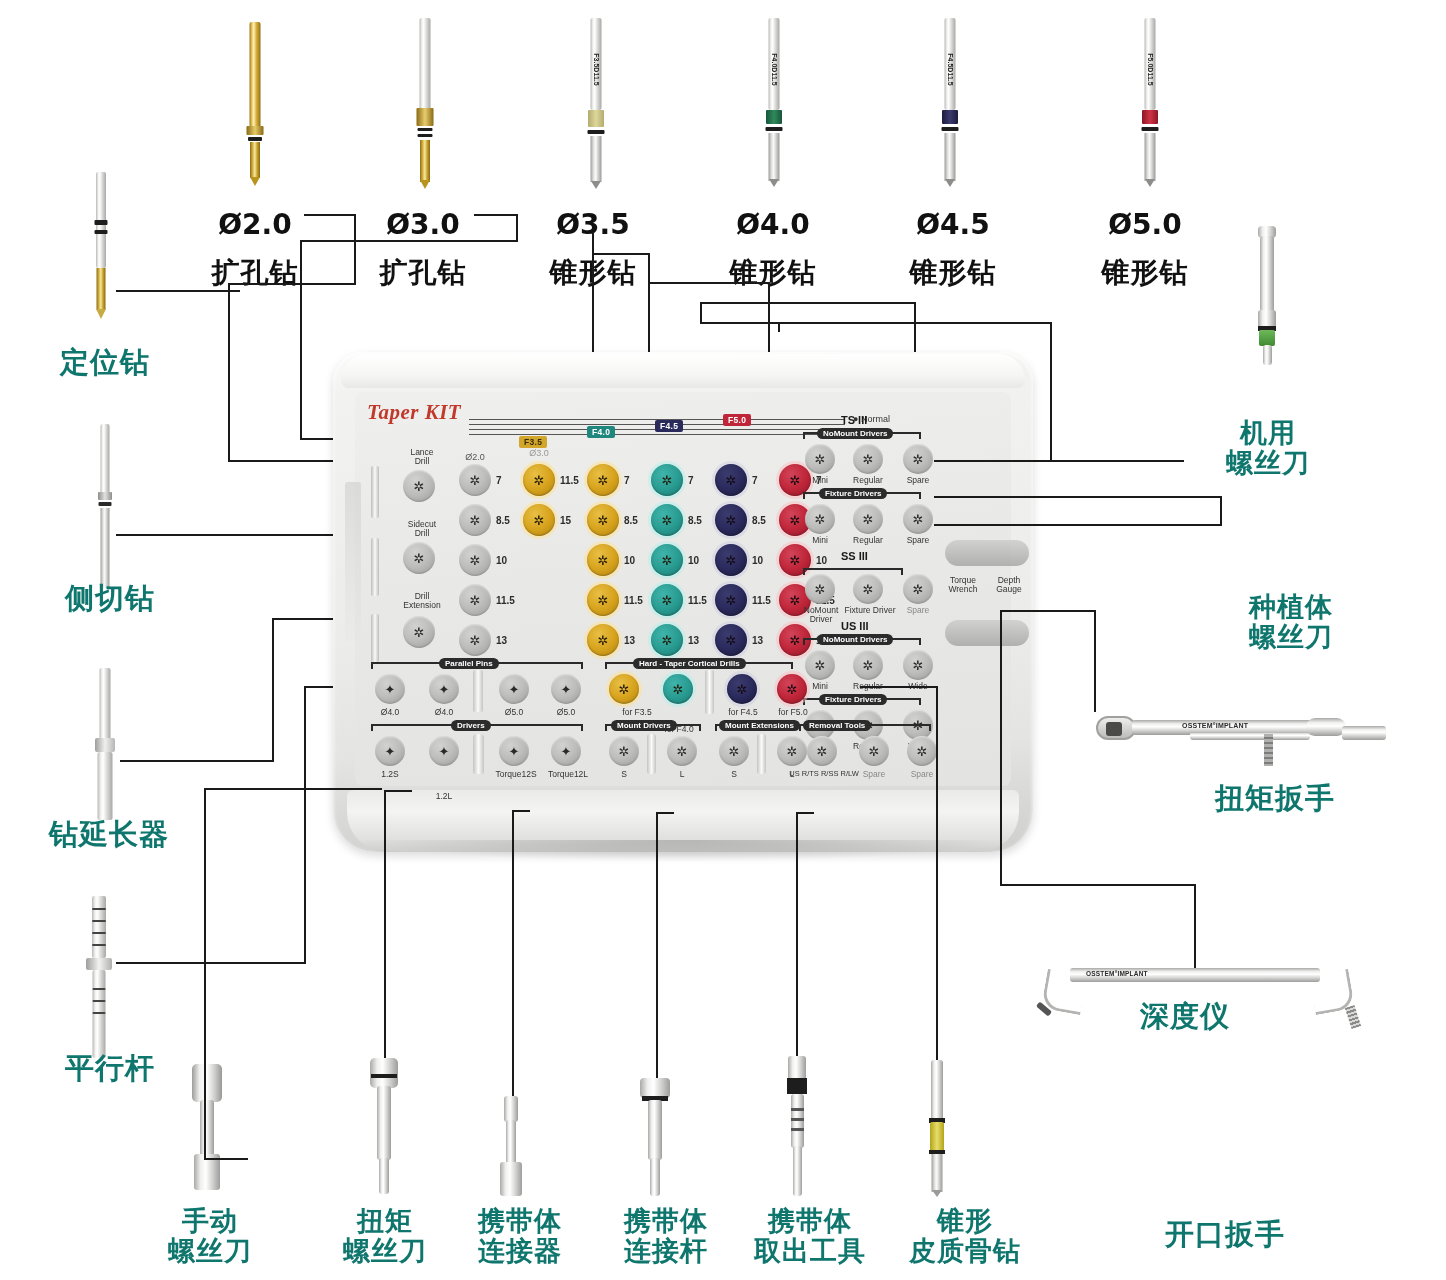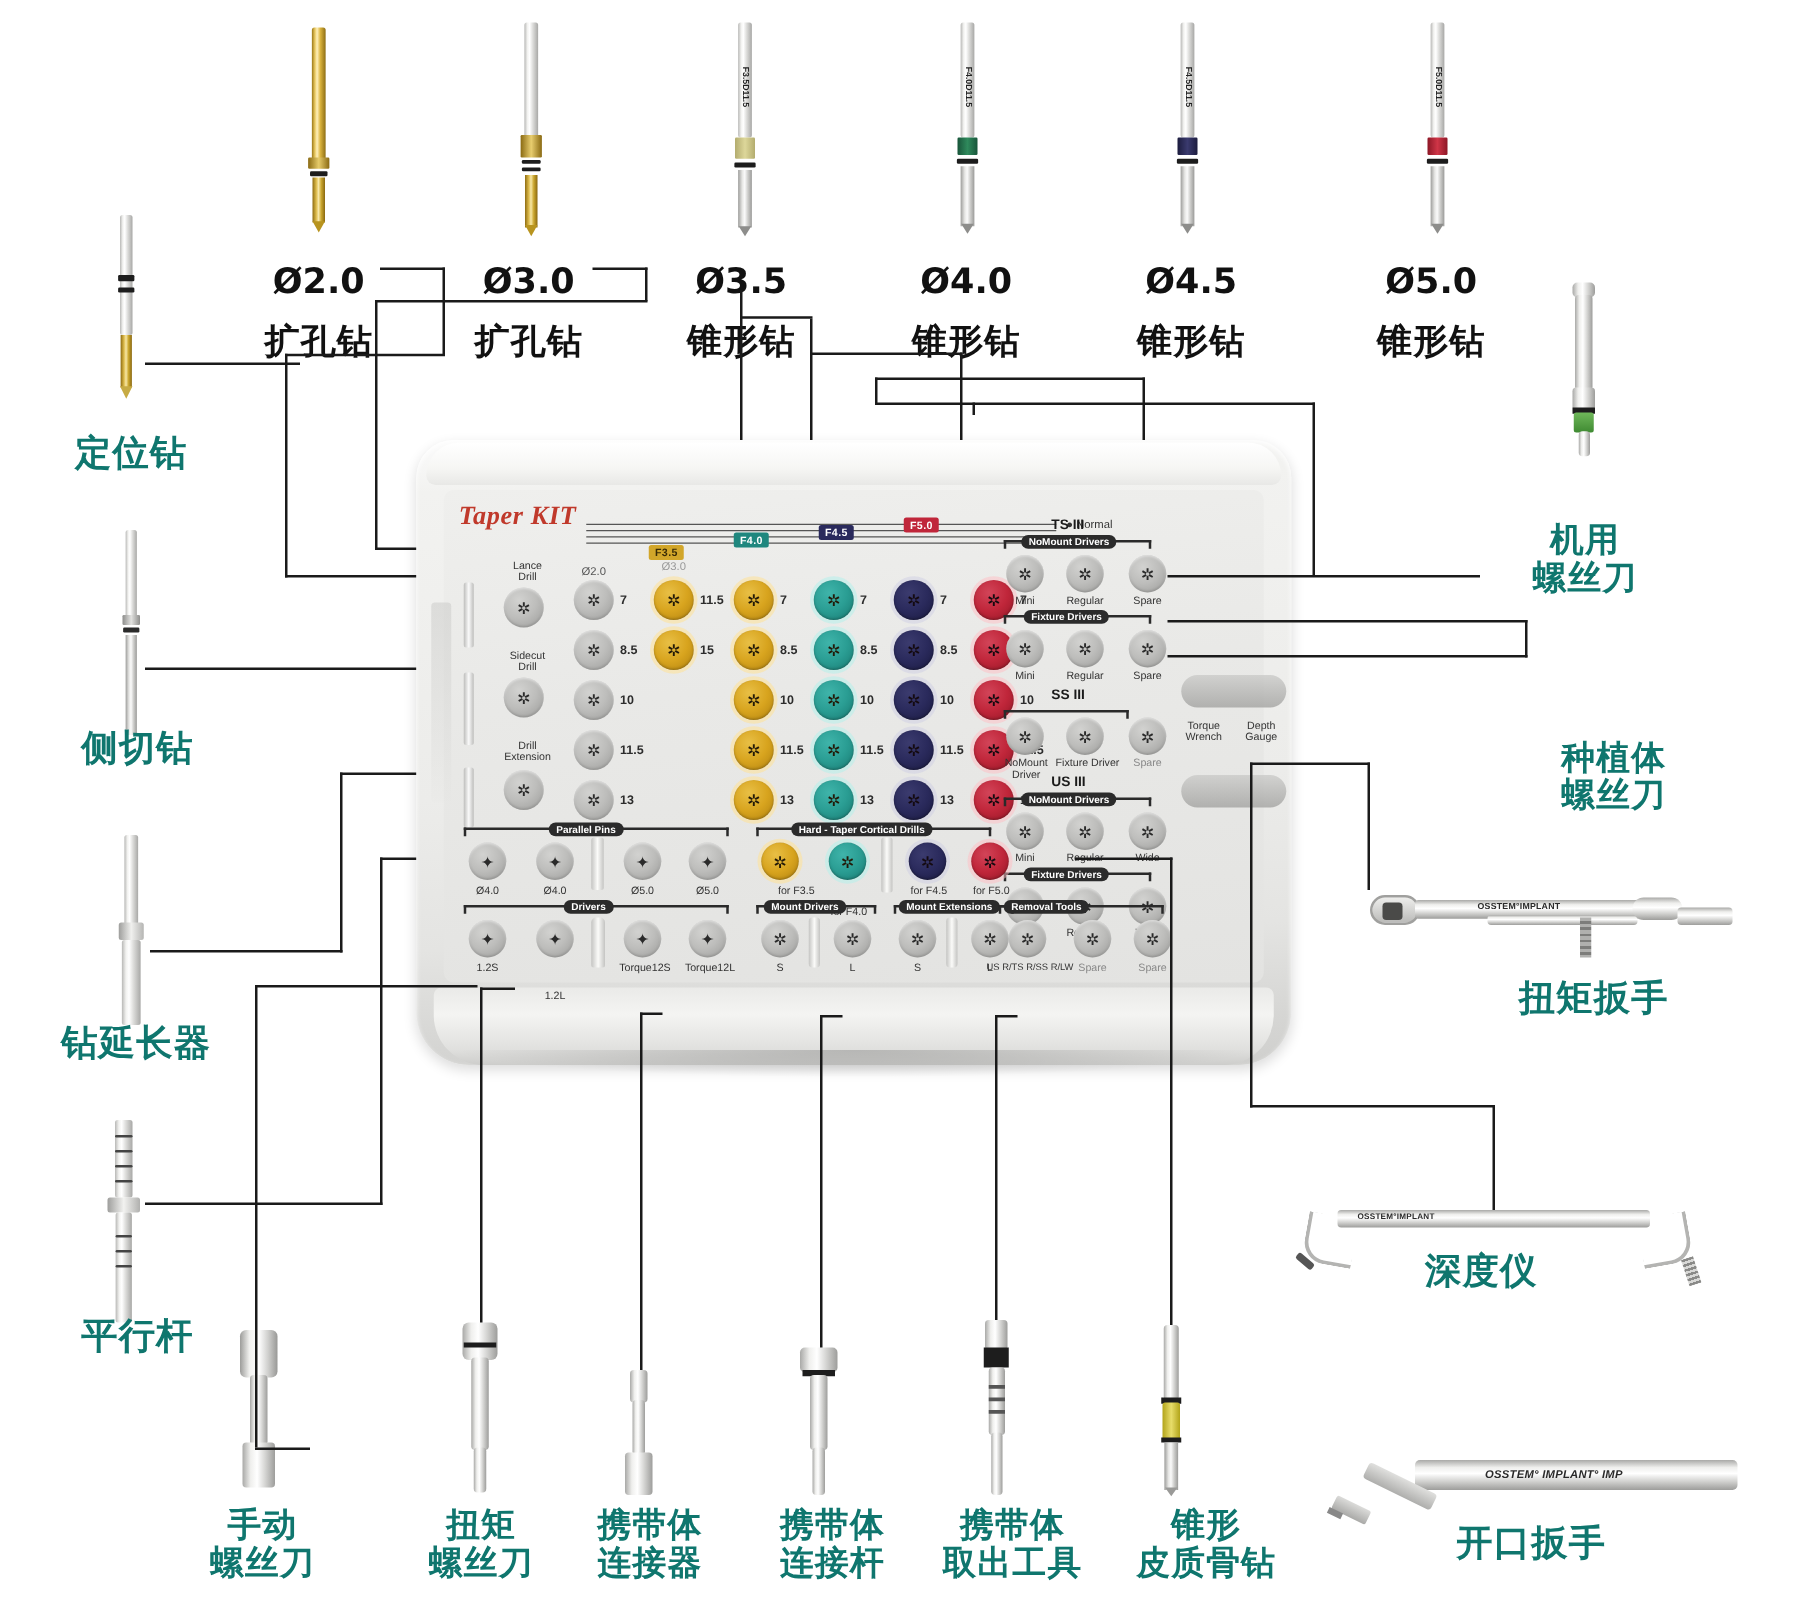--- a/index.html
+++ b/index.html
@@ -703,27 +703,20 @@
   <div class="instr" style="left:1030px;top:958px;width:360px;height:80px;">
     <div class="metal-rod" style="left:40px;top:10px;width:250px;height:14px;"></div>
     <div class="brand-txt" style="left:56px;top:12px;font-size:6.5px;">OSSTEM°IMPLANT</div>
     <div class="abs" style="left:14px;top:14px;width:40px;height:40px;border-left:3px solid #b4b4b2;border-bottom:3px solid #b4b4b2;border-radius:0 0 0 18px;transform:rotate(10deg);"></div>
     <div class="abs" style="left:282px;top:14px;width:40px;height:40px;border-right:3px solid #b4b4b2;border-bottom:3px solid #b4b4b2;border-radius:0 0 18px 0;transform:rotate(-10deg);"></div>
     <div class="abs" style="left:6px;top:48px;width:16px;height:6px;background:#555;transform:rotate(40deg);border-radius:2px;"></div>
     <div class="abs" style="left:318px;top:48px;width:10px;height:22px;background:repeating-linear-gradient(180deg,#8a8a88 0 2px,#d8d8d6 2px 4px);transform:rotate(-18deg);"></div>
   </div>
   <div class="cn-label cn-lg" style="left:1110px;top:1000px;width:150px;">深度仪</div>
 
-  <div class="instr" style="left:1060px;top:1152px;width:330px;height:80px;">
-    <div class="metal-rod" style="left:72px;top:16px;width:258px;height:24px;border-radius:4px;"></div>
-    <div class="brand-txt" style="left:128px;top:22px;font-size:9px;font-style:italic;">OSSTEM° IMPLANT° IMP</div>
-    <div class="abs" style="left:30px;top:30px;width:60px;height:14px;background:linear-gradient(180deg,#e0e0de,#aeaeac);transform:rotate(26deg);border-radius:3px;"></div>
-    <div class="abs" style="left:6px;top:50px;width:30px;height:12px;background:linear-gradient(180deg,#dcdcda,#a9a9a7);transform:rotate(26deg);border-radius:2px;"></div>
-    <div class="abs" style="left:2px;top:56px;width:12px;height:5px;background:#888;transform:rotate(26deg);"></div>
-  </div>
   <div class="cn-label cn-lg" style="left:1130px;top:1218px;width:190px;">开口扳手</div>
 
   <div class="leader lh" style="left:934px;top:460px;width:250px;"></div>
   <div class="leader lh" style="left:934px;top:524px;width:288px;"></div>
   <div class="leader lv" style="left:1220px;top:496px;height:30px;"></div>
   <div class="leader lh" style="left:934px;top:496px;width:288px;"></div>
   <div class="leader lh" style="left:1000px;top:610px;width:96px;"></div>
   <div class="leader lv" style="left:1094px;top:610px;height:102px;"></div>
   <div class="leader lh" style="left:1000px;top:884px;width:196px;"></div>
   <div class="leader lv" style="left:1194px;top:884px;height:84px;"></div>

